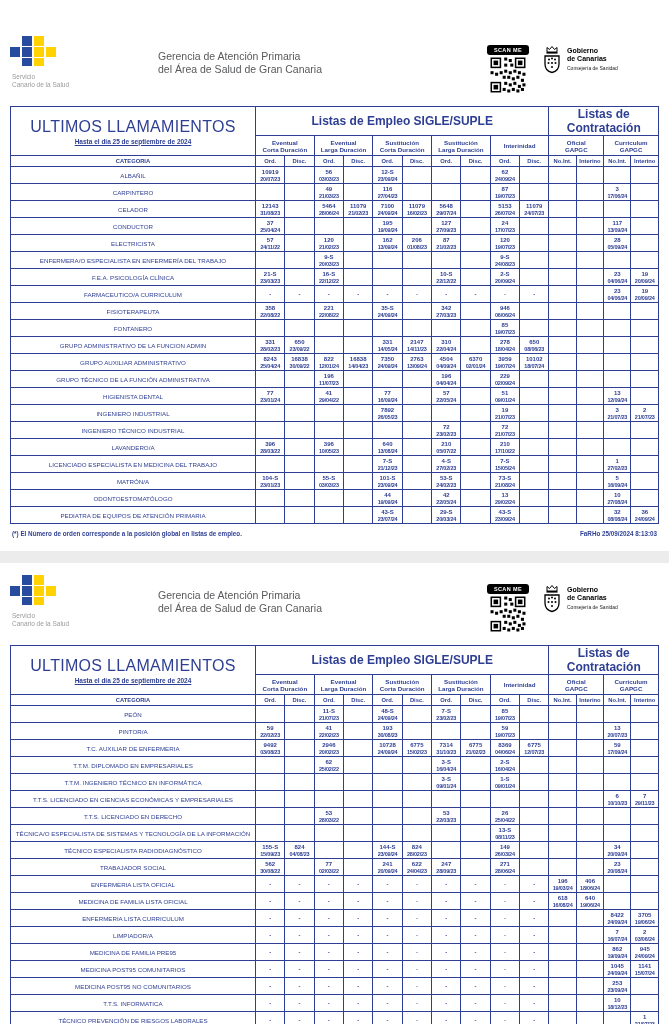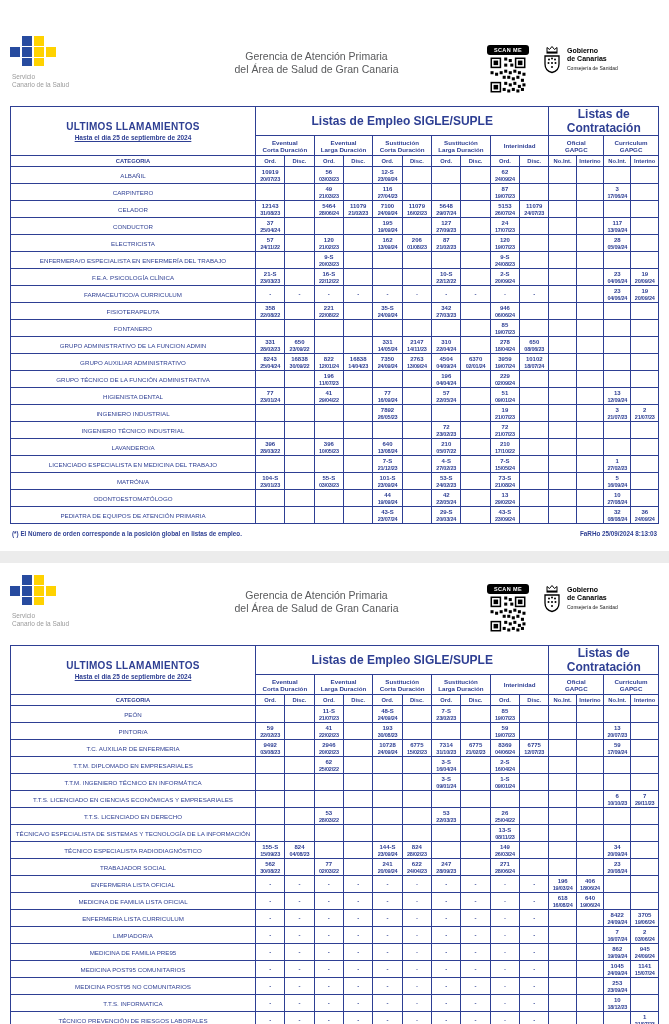--- a/index.html
+++ b/index.html
@@ -5,37 +5,37 @@
   html,body{margin:0;padding:0;background:#ececec;font-family:"Liberation Sans",sans-serif;}
   #document-root{width:669px;min-height:1024px;background:#ececec;}
   .page{width:669px;background:#fff;box-sizing:border-box;padding:0 10px 14px;}
   .page-1{padding-top:34px;margin-bottom:12px;}
   .page-2{padding-top:10px;}
 
   
   .doc-header{display:flex;align-items:flex-start;margin-bottom:8px;min-height:60px;}
   .logo-block{width:148px;padding-top:2px;}
   .logo-caption{color:#9a9a9a;font-size:6.5px;line-height:8px;margin-top:3px;padding-left:2px;}
-  .title-block{flex:1;text-align:center;padding-top:16px;color:#58595b;font-size:10.5px;line-height:13px;}
+  .title-block{flex:1;padding-top:16px;color:#58595b;font-size:10.5px;line-height:13px;}
   .scan-block{width:66px;text-align:center;padding-top:4px;}
   .scan-badge{display:inline-block;background:#000;color:#fff;font-size:5.5px;font-weight:bold;
               letter-spacing:.4px;padding:2px 7px;border-radius:3px;margin-bottom:1px;}
   .gov-block{width:118px;display:flex;gap:4px;align-items:center;padding-top:10px;}
   .gov-text{line-height:8px;}
   .gov-name{font-size:7px;font-weight:bold;color:#000;white-space:pre-line;line-height:8px;}
   .gov-sub{font-size:5px;color:#222;margin-top:1px;}
 
   
   table.llamamientos{border-collapse:collapse;table-layout:fixed;width:100%;color:#2e3f93;}
   table.llamamientos th,table.llamamientos td{border:1px solid #2e3f93;padding:0;vertical-align:middle;text-align:center;}
   col.c-cat{width:242px;}
   col.c-n{width:29px;}
   col.c-w{width:27px;}
   tr.h1 th{height:24px;}
-  .uh-title{font-size:10px;font-weight:bold;letter-spacing:.3px;text-align:center;}
+  .uh-title{font-size:16px;font-weight:normal;letter-spacing:.3px;text-align:center;}
   .uh-sub{font-size:6.5px;font-weight:bold;text-decoration:underline;margin-top:2px;}
   .group-label{font-size:12px;font-weight:bold;}
   tr.h2 th{font-size:6.2px;font-weight:bold;white-space:pre-line;line-height:7px;height:19px;}
   tr.h3 th{font-size:5.8px;font-weight:bold;height:10px;line-height:10px;overflow:hidden;}
   tbody td{height:16px;}
   td.cat{font-size:6.2px;text-align:left;padding:1px 3px;line-height:7px;}
   td.val .num{font-size:6px;font-weight:bold;line-height:7px;}
   td.val .date{font-size:5.5px;font-weight:bold;line-height:6px;letter-spacing:-.2px;}
   td.val.dash{font-size:6px;font-weight:bold;}
 

